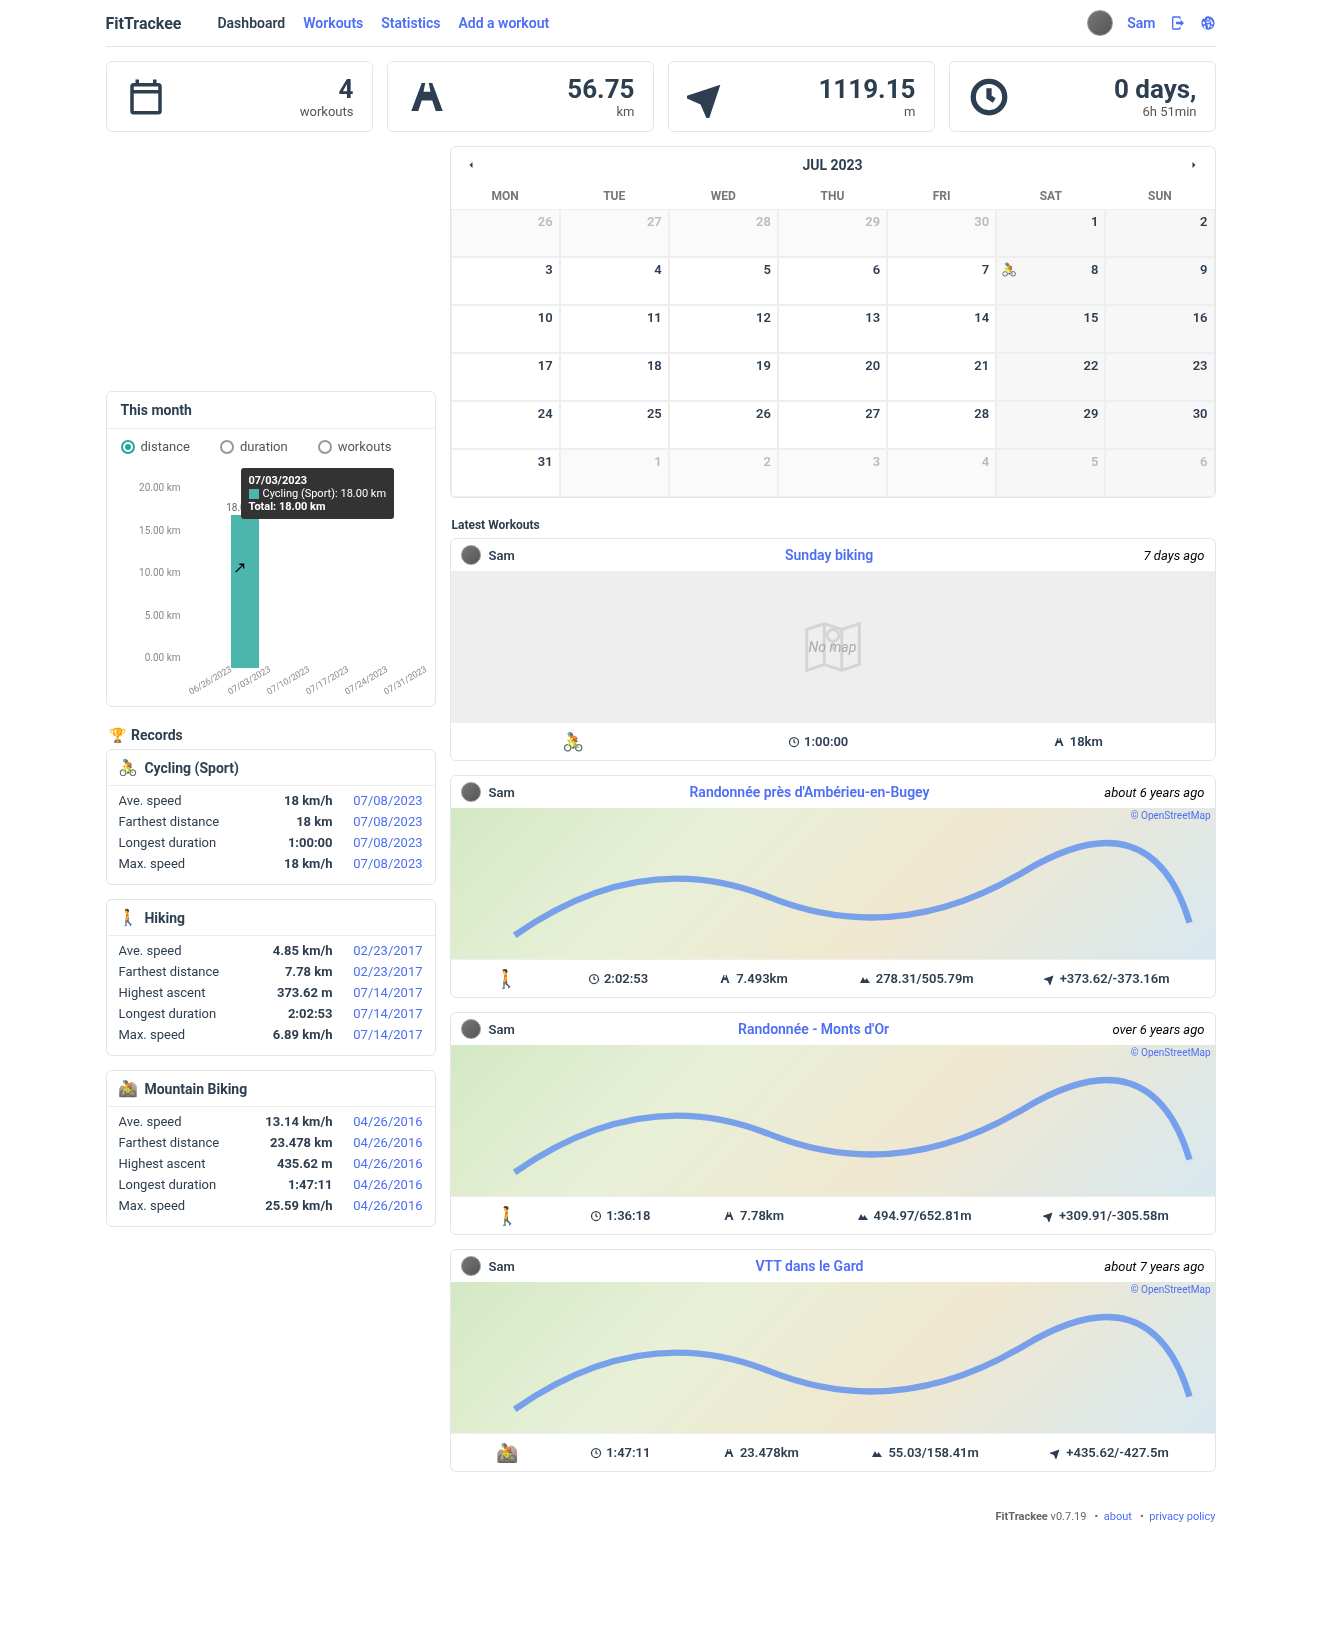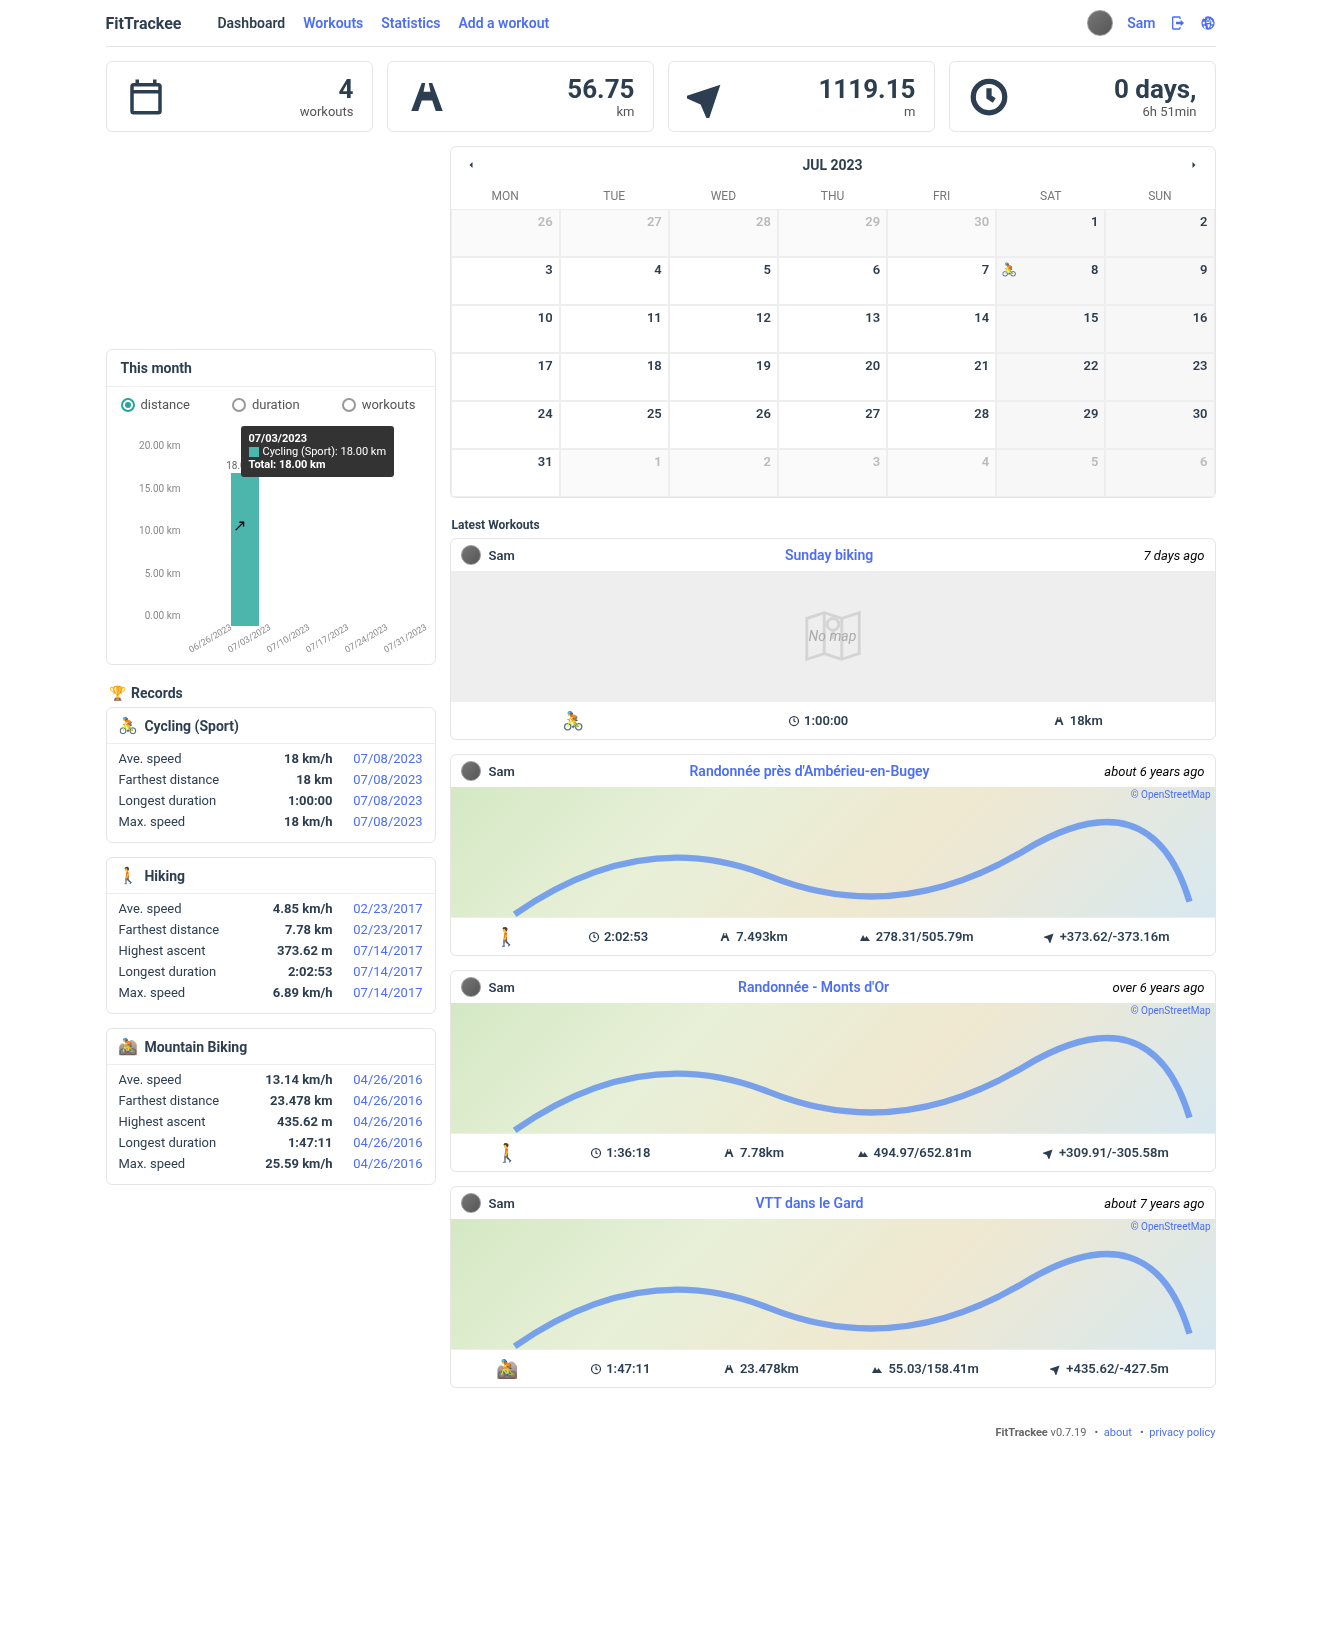--- a/index.html
+++ b/index.html
@@ -20,21 +20,21 @@
 .stat-card{flex:1;border:1px solid #e5e5e5;border-radius:6px;padding:12px 18px;display:flex;align-items:center;justify-content:space-between}
 .stat-icon{font-size:38px;color:#2c3e50}
 .stat-val{text-align:right}
 .stat-num{font-size:26px;font-weight:700;color:#2c3e50}
 .stat-unit{font-size:13px;color:#555}
 .main-row{display:flex;gap:14px;align-items:center}
 .col-left{width:330px;flex-shrink:0}
 .col-right{flex:1}
 .card{border:1px solid #e5e5e5;border-radius:6px;margin-bottom:14px;background:#fff}
 .card-header{padding:10px 14px;border-bottom:1px solid #eee;font-weight:700;color:#2c3e50}
-.radio-row{display:flex;gap:42px;padding:10px 14px 4px}
+.radio-row{display:flex;gap:30px;padding:10px 14px 4px}
 .radio-item{display:flex;align-items:center;gap:6px;font-size:13px;color:#555;cursor:pointer}
 .radio-dot{width:14px;height:14px;border-radius:50%;border:2px solid #999;display:inline-flex;align-items:center;justify-content:center}
 .radio-dot.active{border-color:#26a69a}
 .radio-dot.active::after{content:"";width:6px;height:6px;border-radius:50%;background:#26a69a}
 .chart-wrap{padding:10px 14px 8px;position:relative}
 .chart{position:relative;height:230px}
 .ylabel{position:absolute;right:calc(100% - 60px);font-size:10px;color:#888;transform:translateY(-50%)}
 .chart-area{position:absolute;left:62px;right:4px;top:0;bottom:30px}
 .bar{position:absolute;bottom:0;width:28px;background:#4db6ac}
 .xlabels{position:absolute;left:62px;right:4px;bottom:0;height:28px}
@@ -46,32 +46,32 @@
 .record-sport{padding:8px 12px;border-bottom:1px solid #eee;font-weight:700;display:flex;align-items:center;gap:6px}
 .record-rows{padding:4px 12px 10px}
 .record-row{display:flex;align-items:center;padding:3px 0;font-size:13px}
 .record-row .lbl{flex:1;color:#2c3e50}
 .record-row .val{width:90px;text-align:right;font-weight:700;color:#2c3e50}
 .record-row .date{width:90px;text-align:right;color:#4c6ef5}
 .sport-icon{font-size:16px}
 .cal-nav{display:flex;align-items:center;justify-content:space-between;padding:10px 14px;font-weight:700}
 .cal-arrow{color:#2c3e50;cursor:pointer;font-size:16px}
 .cal-grid{display:grid;grid-template-columns:repeat(7,1fr)}
-.cal-head{text-align:center;font-size:12px;color:#777;padding:6px 0;font-weight:400}
+.cal-head{text-align:center;font-size:12px;color:#777;padding:6px 0;font-weight:700}
 .cal-cell{border:1px solid #eee;height:48px;padding:4px 6px;text-align:right;font-size:13px;font-weight:600;position:relative;color:#2c3e50}
 .cal-cell.other{color:#bbb;background:#fafafa}
 .cal-cell.weekend{background:#f7f7f7}
 .cal-icon{position:absolute;left:4px;top:4px;font-size:13px;color:#4db6ac}
 .section-title{font-weight:700;padding:6px 2px;color:#2c3e50;font-size:12px}
 .workout-card{border:1px solid #e5e5e5;border-radius:6px;margin-bottom:14px;overflow:hidden}
 .wc-head{display:flex;align-items:center;padding:6px 10px;gap:8px}
 .wc-user{font-weight:600;font-size:13px;color:#2c3e50}
 .wc-title{flex:1;text-align:center;color:#4c6ef5;font-weight:600}
 .wc-time{color:#000000;font-style:italic;font-size:13px}
-.wc-map{height:130px;background:#eee;display:flex;align-items:center;justify-content:center;color:#aaa;font-style:italic;position:relative;overflow:hidden}
+.wc-map{height:151px;background:#eee;display:flex;align-items:center;justify-content:center;color:#aaa;font-style:italic;position:relative;overflow:hidden}
 .wc-map.osm{background:linear-gradient(135deg,#d4e8c4 0%,#e8f0d8 30%,#f0e8d0 60%,#d8e8f0 100%)}
 .osm-credit{position:absolute;top:2px;right:4px;font-size:10px;color:#4c6ef5;font-style:normal}
 .wc-foot{display:flex;align-items:center;justify-content:space-around;padding:8px 10px;border-top:1px solid #eee;font-size:13px;font-weight:600}
 .wc-foot span{display:flex;align-items:center;gap:4px}
 .map-route{position:absolute;inset:0}
 footer{text-align:right;padding:24px 0;color:#666;font-size:11px}
 footer a{color:#4c6ef5}
 .cursor{position:absolute;font-size:16px;color:#000;z-index:6}
 svg{display:block}
 .nomap-svg{width:70px;height:70px;opacity:.3}

